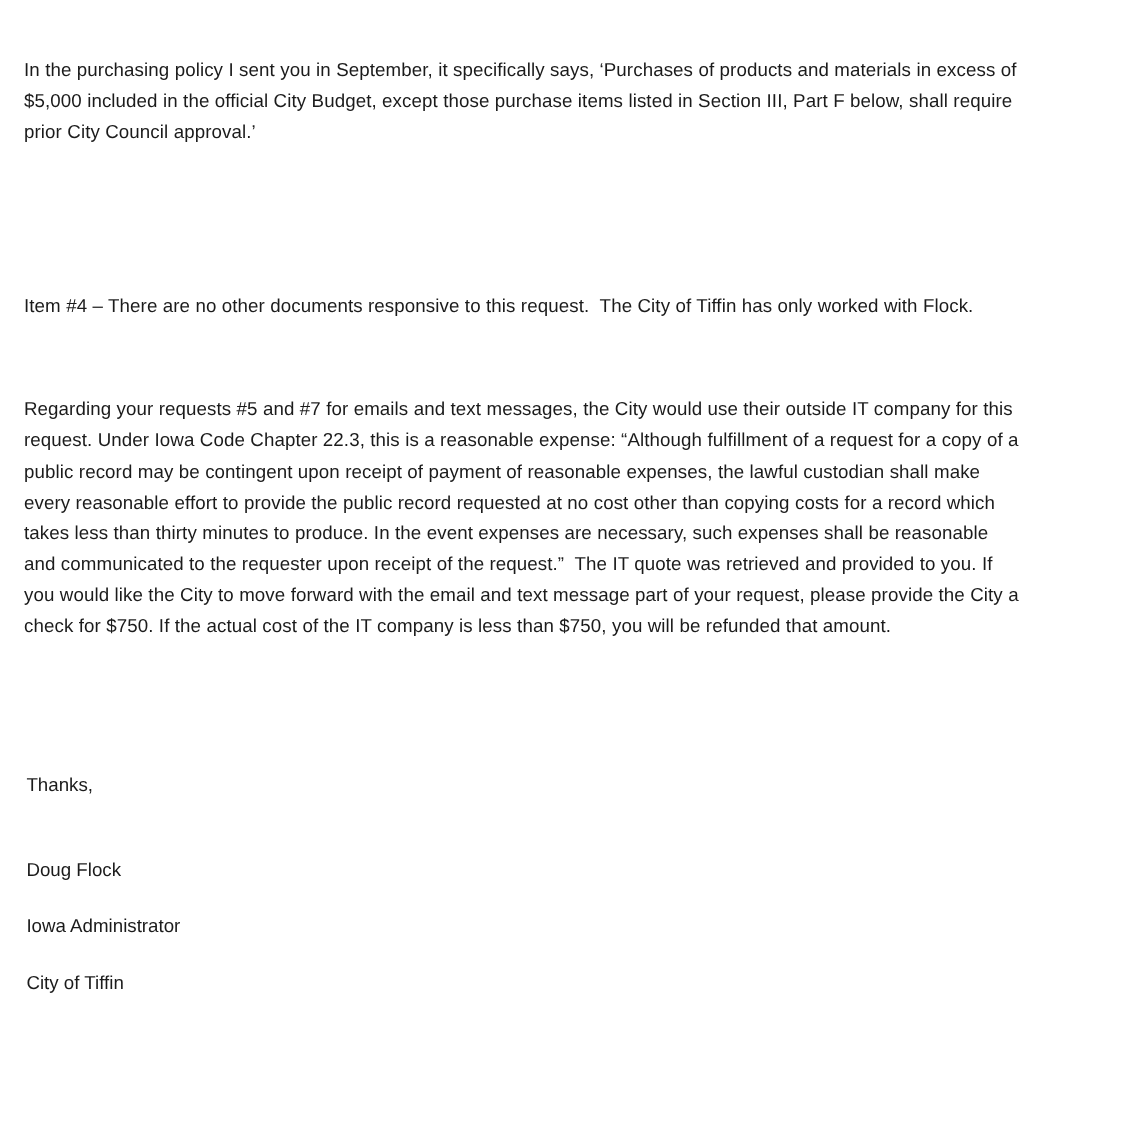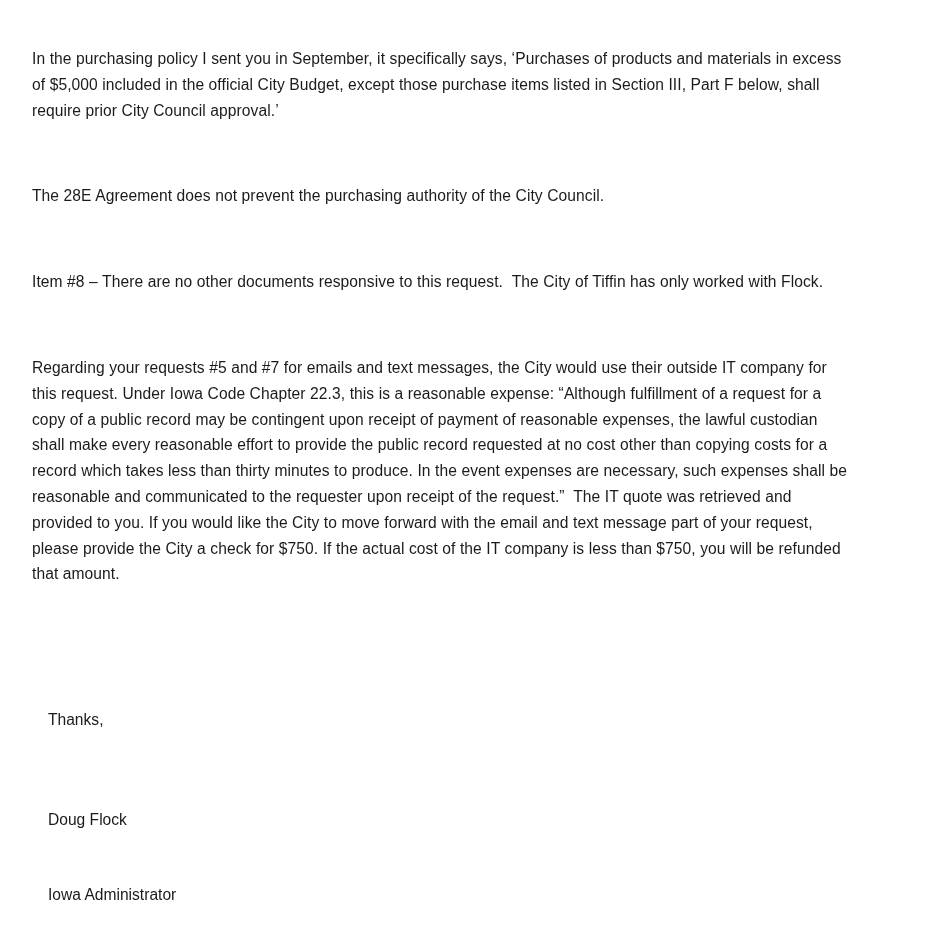--- a/index.html
+++ b/index.html
@@ -13,21 +13,21 @@
     font-family: "Liberation Sans", sans-serif;
     color: #1b1b1b;
     -webkit-font-smoothing: antialiased;
     overflow: hidden;
   }
   .page {
     position: relative;
     width: 887px;
     height: 952px;
     box-sizing: border-box;
-    padding: 0 36px 0 32px;
+    padding: 0 36px 0 20px;
     background: #ffffff;
   }
   .doc-body {
     padding-top: 46px;
   }
   .para {
     font-size: 15.6px;
     line-height: 25.8px;
     letter-spacing: 0.005em;
     text-align: left;
@@ -36,54 +36,54 @@
     margin: 0;
   }
   
   .gap-para   { height: 60px; }
   .gap-large  { height: 104px; }
   .gap-sig    { height: 42px; }
 
   .sig-line {
     font-size: 15.6px;
     line-height: 25.8px;
-    margin: 16px;
+    margin: 2px;
     white-space: pre-wrap;
   }
   .sig-space { height: 17px; }
 </style>
 </head>
 <body>
 
 <div class="page">
   <div class="doc-body">
 
     <p class="para">In the purchasing policy I sent you in September, it specifically says, ‘Purchases of products and materials in excess of $5,000 included in the official City Budget, except those purchase items listed in Section III, Part F below, shall require prior City Council approval.’</p>
 
     <div class="gap-para"></div>
 
-    <p class="para">The 28E Agreement does not prevent the purchasing authority of the City Council.</p>
 
     <div class="gap-para"></div>
 
-    <p class="para">Item #8 – There are no other documents responsive to this request.  The City of Tiffin has only worked with Flock.</p>
+    <p class="para">Item #4 – There are no other documents responsive to this request.  The City of Tiffin has only worked with Flock.</p>
 
     <div class="gap-para"></div>
 
     <p class="para">Regarding your requests #5 and #7 for emails and text messages, the City would use their outside IT company for this request. Under Iowa Code Chapter 22.3, this is a reasonable expense: “Although fulfillment of a request for a copy of a public record may be contingent upon receipt of payment of reasonable expenses, the lawful custodian shall make every reasonable effort to provide the public record requested at no cost other than copying costs for a record which takes less than thirty minutes to produce. In the event expenses are necessary, such expenses shall be reasonable and communicated to the requester upon receipt of the request.”  The IT quote was retrieved and provided to you. If you would like the City to move forward with the email and text message part of your request, please provide the City a check for $750. If the actual cost of the IT company is less than $750, you will be refunded that amount.</p>
 
     <div class="gap-large"></div>
 
     <p class="sig-line">Thanks,</p>
 
     <div class="gap-sig"></div>
 
     <p class="sig-line">Doug Flock</p>
 
     <div class="sig-space"></div>
 
     <p class="sig-line">Iowa Administrator</p>
 
     <div class="sig-space"></div>
 
+    <p class="sig-line">City of Tiffin</p>
 
   </div>
 </div>
 
 </body></html>

